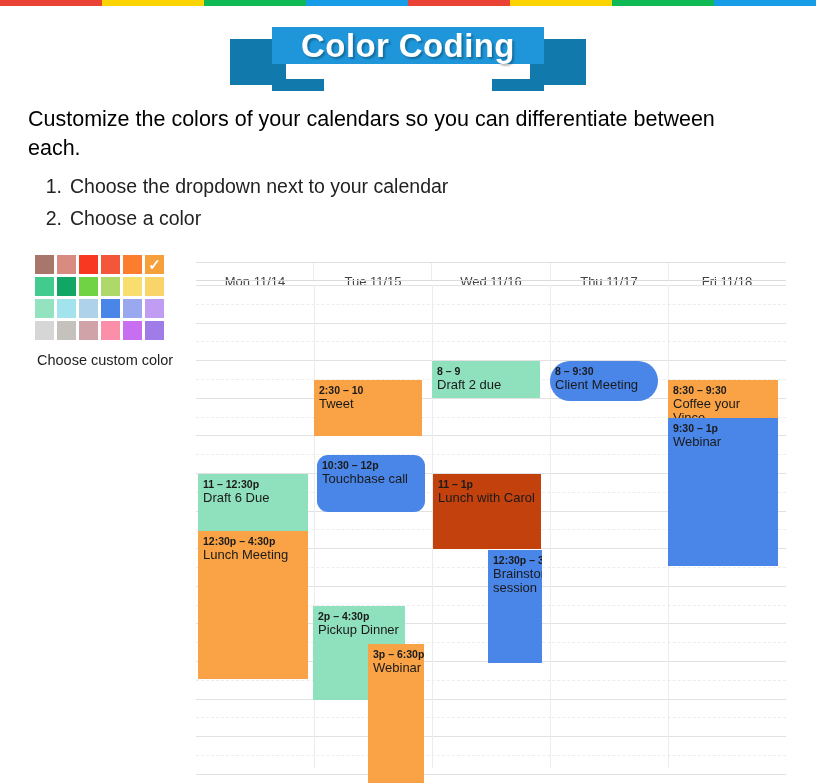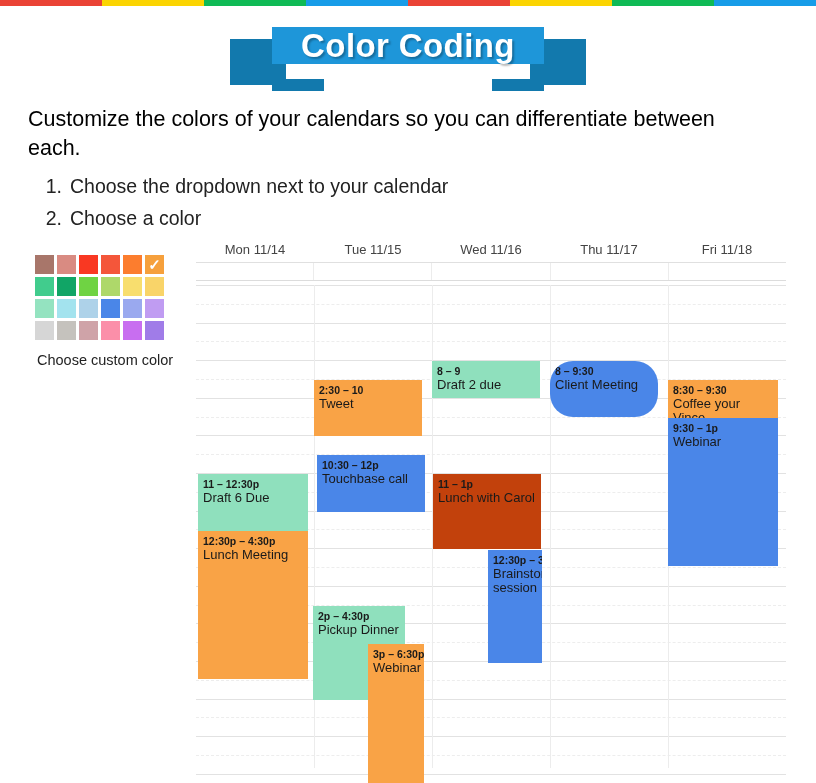--- a/index.html
+++ b/index.html
@@ -66,21 +66,21 @@
   .sw .tick {
     color: #ffffff; font-size: 15px; font-weight: bold; line-height: 1;
   }
   .custom-label {
     position: absolute; left: 2px; top: 97px;
     font-size: 14.5px; color: #222222; white-space: nowrap;
   }
 
   
   .cal { position: absolute; left: 196px; top: 242px; width: 590px; height: 525px; }
-  .cal-head { display: flex; height: 20px; }
+  .cal-head { display: flex; height: 20px; margin-top: 32px; }
   .cal-head .day {
     flex: 1 1 0; text-align: center;
     font-size: 13px; color: #444444;
   }
   .cal-body {
     position: absolute; left: 0; top: 20px; width: 590px; height: 505px;
     border-top: 1px solid #e0e0e0;
   }
   .allday {
     position: absolute; left: 0; top: 0; width: 590px; height: 18px;
@@ -238,37 +238,37 @@
           <div class="hline half" style="top: 470px;"></div>
           <div class="hline" style="top: 488.8px;"></div>
           <div class="vline" style="left: 118px;"></div>
           <div class="vline" style="left: 236px;"></div>
           <div class="vline" style="left: 354px;"></div>
           <div class="vline" style="left: 472px;"></div>
           <div class="evt" style="left: 236px; top: 76px; width: 108px; height: 37px; background: rgb(143, 224, 189);">
             <div class="t">8 – 9</div>
             <div class="n">Draft 2 due</div>
           </div>
-          <div class="evt" style="left: 354px; top: 76px; width: 108px; height: 56px; background: rgb(74, 134, 232); border-radius: 23px;">
+          <div class="evt" style="left: 354px; top: 76px; width: 108px; height: 40px; background: rgb(74, 134, 232); border-radius: 23px;">
             <div class="t">8 – 9:30</div>
             <div class="n">Client Meeting</div>
           </div>
           <div class="evt" style="left: 472px; top: 95px; width: 110px; height: 38px; background: rgb(249, 163, 70);">
             <div class="t">8:30 – 9:30</div>
             <div class="n">Coffee your Vince</div>
           </div>
           <div class="evt" style="left: 118px; top: 95px; width: 108px; height: 56px; background: rgb(249, 163, 70);">
             <div class="t">2:30 – 10</div>
             <div class="n">Tweet</div>
           </div>
           <div class="evt" style="left: 472px; top: 133px; width: 110px; height: 148px; background: rgb(74, 134, 232);">
             <div class="t">9:30 – 1p</div>
             <div class="n">Webinar</div>
           </div>
-          <div class="evt" style="left: 121px; top: 170px; width: 108px; height: 57px; background: rgb(74, 134, 232);">
+          <div class="evt" style="left: 121px; top: 170px; width: 108px; height: 57px; background: rgb(74, 134, 232); border-radius: 11px;">
             <div class="t">10:30 – 12p</div>
             <div class="n">Touchbase call</div>
           </div>
           <div class="evt" style="left: 2px; top: 189px; width: 110px; height: 57px; background: rgb(143, 224, 189);">
             <div class="t">11 – 12:30p</div>
             <div class="n">Draft 6 Due</div>
           </div>
           <div class="evt" style="left: 237px; top: 189px; width: 108px; height: 75px; background: #c2410c;">
             <div class="t">11 – 1p</div>
             <div class="n">Lunch with Carol</div>

